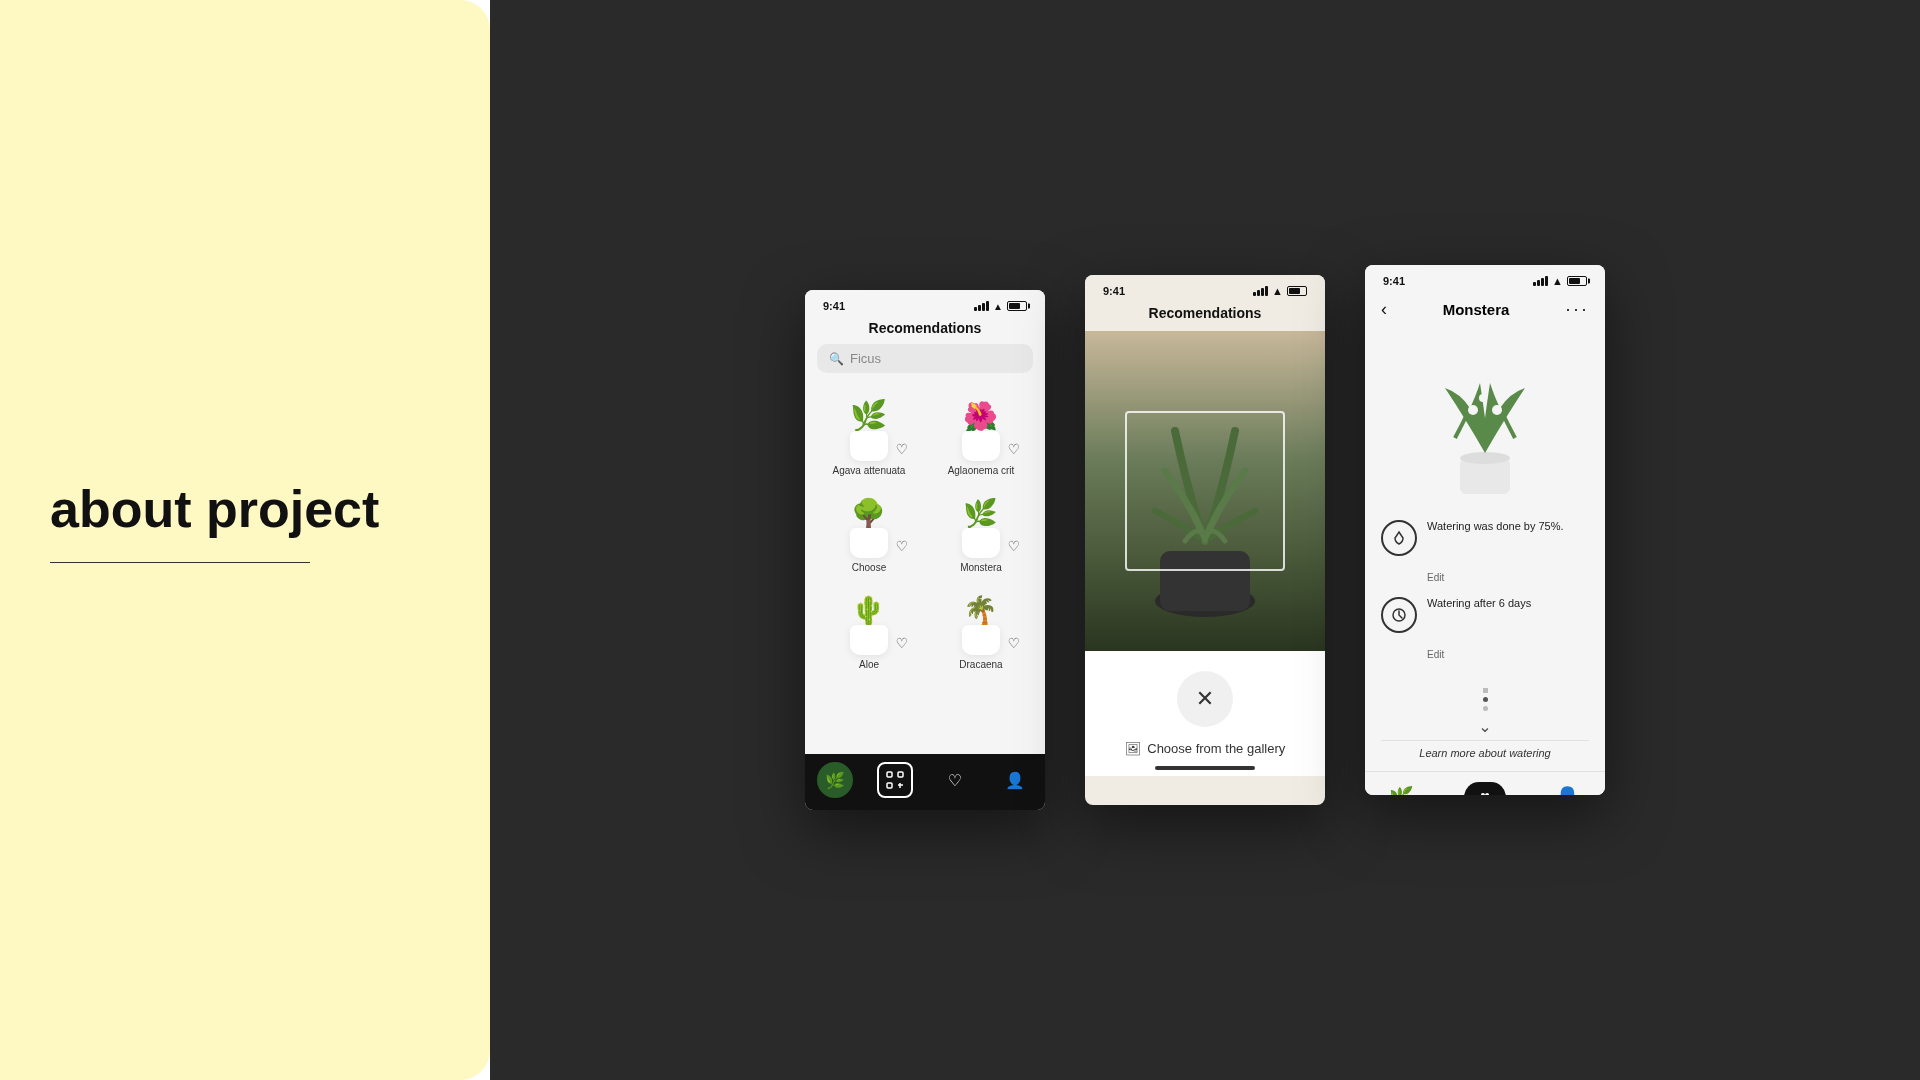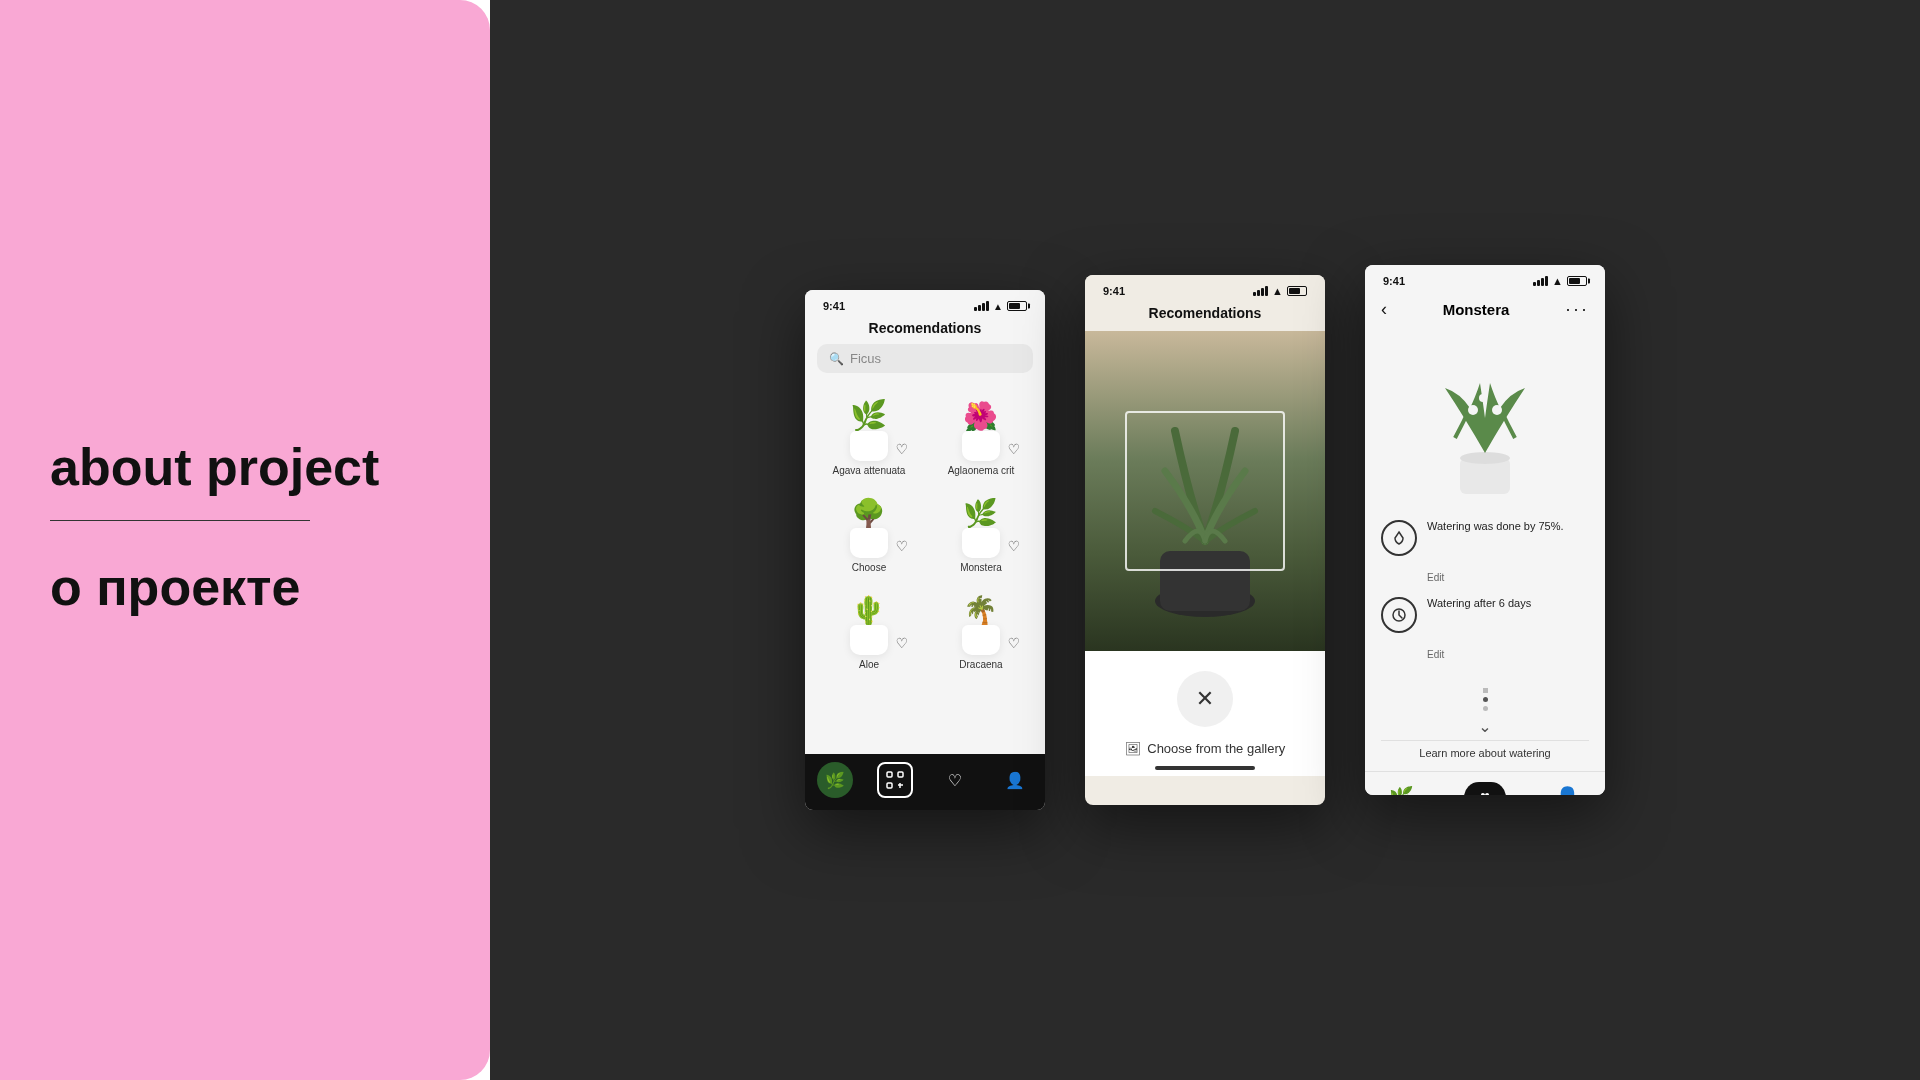--- a/index.html
+++ b/index.html
@@ -7,21 +7,21 @@
       width: 1920px;
       height: 1080px;
       display: flex;
       font-family: -apple-system, BlinkMacSystemFont, 'Segoe UI', sans-serif;
       overflow: hidden;
     }
     
     .left-panel {
       width: 490px;
       min-width: 490px;
-      background: #f9a8d4;
+      background: #fef9c3;
       display: flex;
       flex-direction: column;
       justify-content: center;
       padding: 60px 50px;
       border-radius: 0 30px 30px 0;
       z-index: 2;
     }
     .about-title {
       font-size: 52px;
       font-weight: 800;
@@ -333,21 +333,20 @@
       color: #666;
       margin-top: 40px;
     }
   </style>
 </head>
 <body>
 
 <div class="left-panel">
   <h1 class="about-title">about project</h1>
   <div class="divider"></div>
-  <h1 class="ru-title">о проекте</h1>
 </div>
 
 <div class="right-panel">
 
   <div class="phone phone-1">
 
     <div class="status-bar">
       <span>9:41</span>
       <div class="status-icons">
         <div class="signal-bars">
@@ -559,21 +558,21 @@
     </div>
 
     <div style="display:flex;flex-direction:column;align-items:center;gap:4px;padding:2px 0;">
       <div style="width:5px;height:5px;background:#bbb;border-radius:50;"></div>
       <div style="width:5px;height:5px;background:#555;border-radius:50%;"></div>
       <div style="width:5px;height:5px;background:#bbb;border-radius:50%;"></div>
     </div>
 
     <div style="text-align:center;font-size:16px;color:#555;margin:4px 0;">⌄</div>
 
-    <div style="text-align:center;font-size:11px;color:#333;padding:6px 0;border-top:1px solid #e0e0e0;margin:0 16px;">Learn more about watering</div>
+    <div style="text-align:center;font-size:11px;color:#333;padding:6px 0;border-top:1px solid #e0e0e0;margin:0 16px;font-style:italic;">Learn more about watering</div>
 
     <div style="display:flex;justify-content:space-around;align-items:center;padding:10px 0 14px;background:#f5f5f5;border-top:1px solid #e0e0e0;margin-top:6px;">
       <div style="font-size:20px;color:#555;">🌿</div>
       <div style="background:#111;padding:6px 16px;border-radius:16px;display:flex;align-items:center;justify-content:center;">
         <span style="color:#fff;font-size:16px;">♥</span>
       </div>
       <div style="font-size:20px;color:#555;">👤</div>
     </div>
   </div>
 

